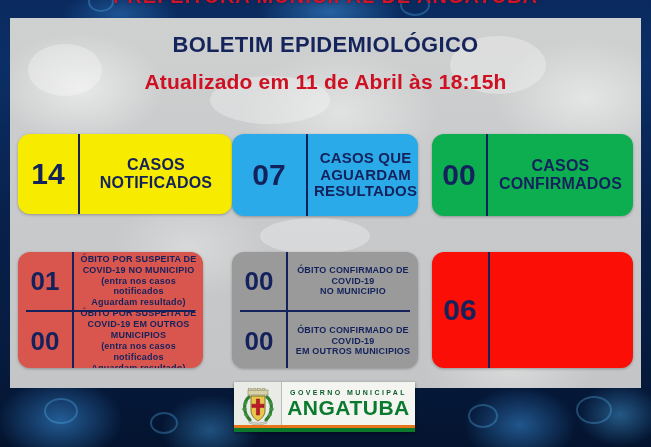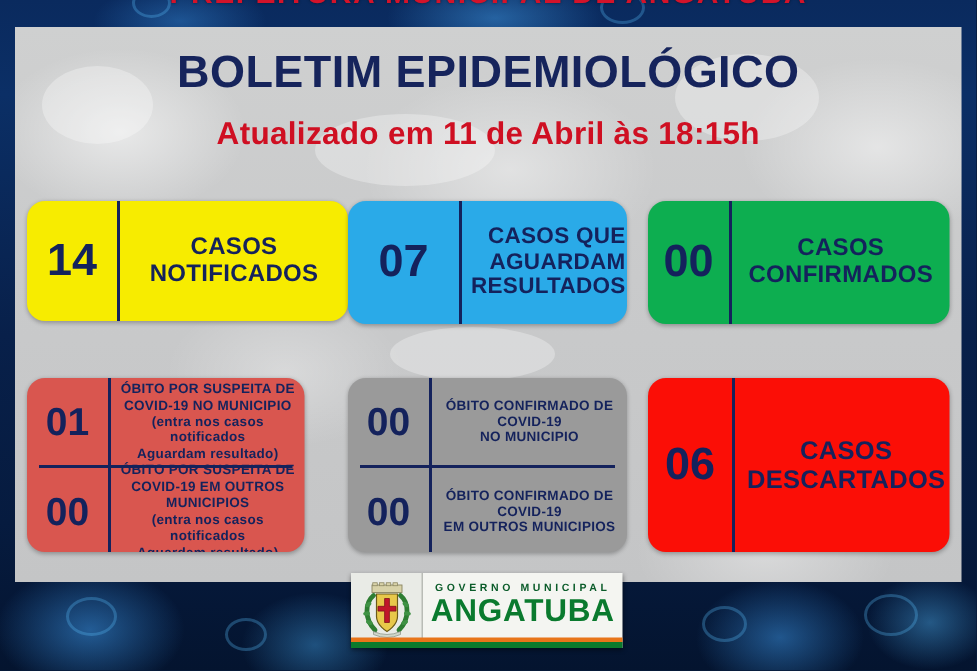--- a/index.html
+++ b/index.html
@@ -81,21 +81,21 @@
   }
 
   
   #heading-block {
     position: absolute;
     left: 0; top: 14px;
     width: 631px;
     text-align: center;
   }
   #title {
-    font-size: 30px;
+    font-size: 22px;
     font-weight: bold;
     color: #16245c;
     letter-spacing: 0.3px;
   }
   #subtitle {
     margin-top: 12px;
     font-size: 21px;
     font-weight: bold;
     color: #cf0f22;
     letter-spacing: 0.2px;
@@ -152,21 +152,21 @@
     background: #f7ec00;
   }
   #card-notificados .num-cell { width: 62px; }
   #card-notificados .label-cell { padding: 0 8px; }
 
   #card-aguardam {
     left: 222px; top: 4px; width: 186px; height: 82px;
     background: #2aaae8;
   }
   #card-aguardam .num-cell { width: 76px; }
-  #card-aguardam .label-cell { padding: 8px 6px; text-align: right; }
+  #card-aguardam .label-cell { padding: 8px 6px; }
   #card-aguardam .label { font-size: 15px; }
 
   #card-confirmados {
     left: 422px; top: 4px; width: 201px; height: 82px;
     background: #0dae50;
   }
   #card-confirmados .num-cell { width: 56px; }
   #card-confirmados .label-cell { padding: 0 6px; }
 
   
@@ -389,23 +389,20 @@
               <span>COVID-19</span><br>
               <span>EM OUTROS  MUNICIPIOS</span>
             </span>
           </div>
         </div>
       </div>
 
       <div class="card" id="card-descartados">
         <div class="num-cell vsep">
           <span class="num">06</span>
-        </div>
-        <div class="label-cell">
-          <span class="label">CASOS DESCARTADOS</span>
         </div>
       </div>
 
     </div>
   </div>
 
   <div id="footer-logo">
     <div id="crest-box">
       <svg width="34" height="40" viewBox="0 0 34 40" aria-hidden="true">
 

